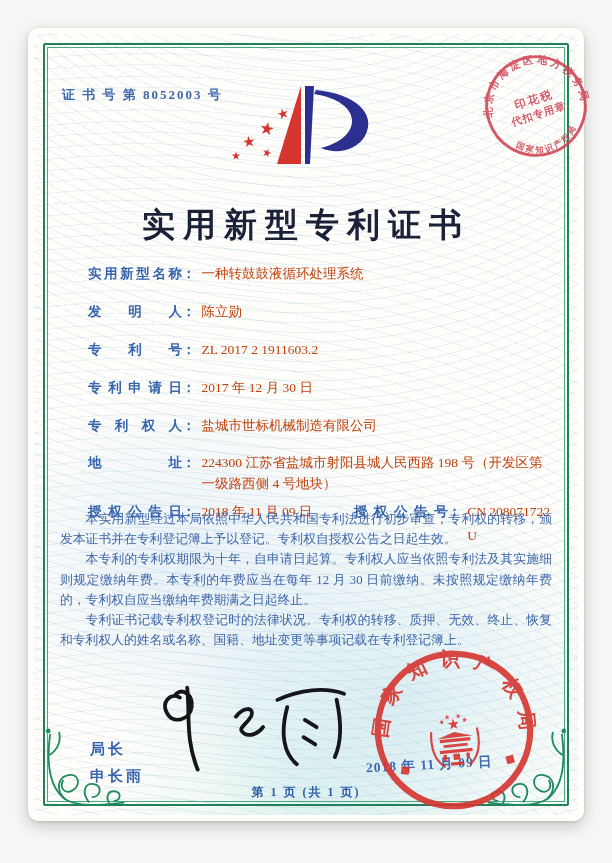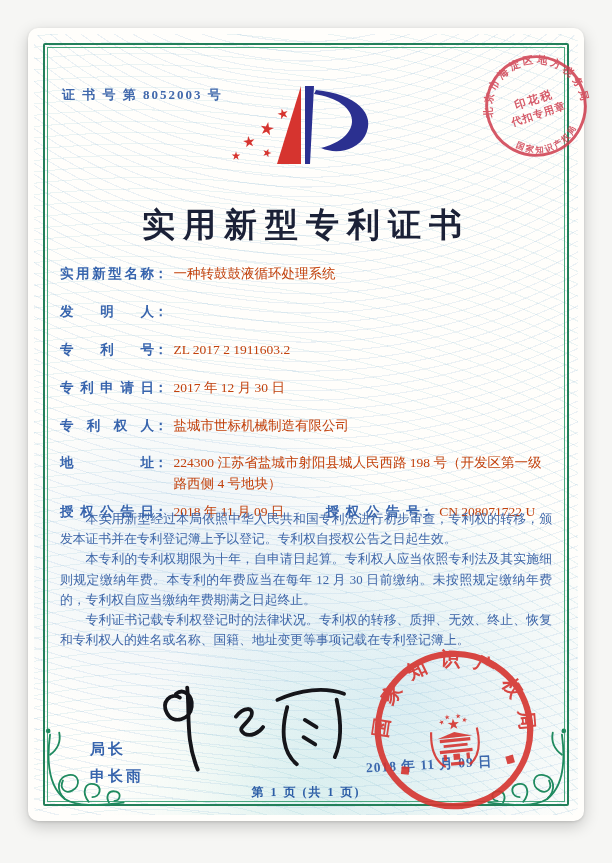--- a/index.html
+++ b/index.html
@@ -34,21 +34,21 @@
     letter-spacing:2px;font-weight:600;
   }
   .logo-wrap{position:absolute;left:0;top:54px;width:100%;text-align:center;}
   .title{
     position:absolute;left:0;top:136px;width:100%;text-align:center;
     font-size:33px;font-weight:bold;color:#1b2137;letter-spacing:8px;margin-top:39px;
   }
   .fields{position:absolute;left:32px;top:234px;right:32px;font-size:13.5px;color:#4a79b8;}
   .frow{display:flex;line-height:24px;margin-bottom:14px;align-items:flex-start;}
   .frow.address{line-height:21px;margin-bottom:0;}
-  .flabel{flex:0 0 auto;color:#3764ad;font-weight:600;white-space:nowrap;display:flex;}
+  .flabel{flex:0 0 auto;color:#3764ad;font-weight:600;white-space:nowrap;display:flex;margin-left:28px;}
   .flabel-text{display:inline-block;width:94px;text-align:justify;text-align-last:justify;}
   .fvalue{flex:1;margin-left:6px;color:#c2410c;}
   .grant{display:flex;margin-top:6px;line-height:24px;}
   .gpair{display:flex;}
   .gpair .fvalue{margin-left:6px;}
   .gpair.right{margin-left:auto;width:46%;}
   .paras{
     position:absolute;left:32px;right:32px;top:481px;
     font-size:12.8px;line-height:1.58;color:#3e66a8;text-align:justify;
   }
@@ -143,20 +143,21 @@
           <span class="flabel-text">实用新型名称</span>
           <span>：</span>
         </span>
       <span class="fvalue">一种转鼓鼓液循环处理系统</span>
     </div>
     <div class="frow">
       <span class="flabel">
           <span class="flabel-text">发明人</span>
           <span>：</span>
         </span>
+      <span class="fvalue">陈立勋</span>
     </div>
     <div class="frow">
       <span class="flabel">
           <span class="flabel-text">专利号</span>
           <span>：</span>
         </span>
       <span class="fvalue">ZL 2017 2 1911603.2</span>
     </div>
     <div class="frow">
       <span class="flabel">

